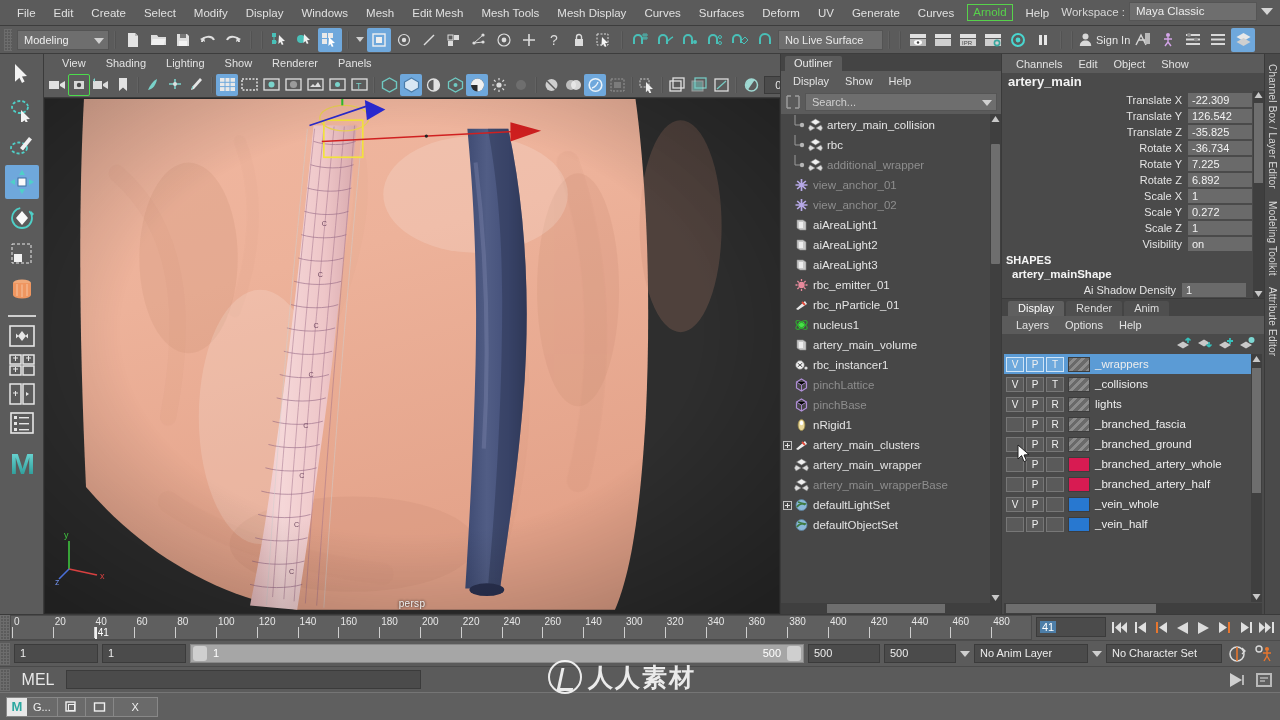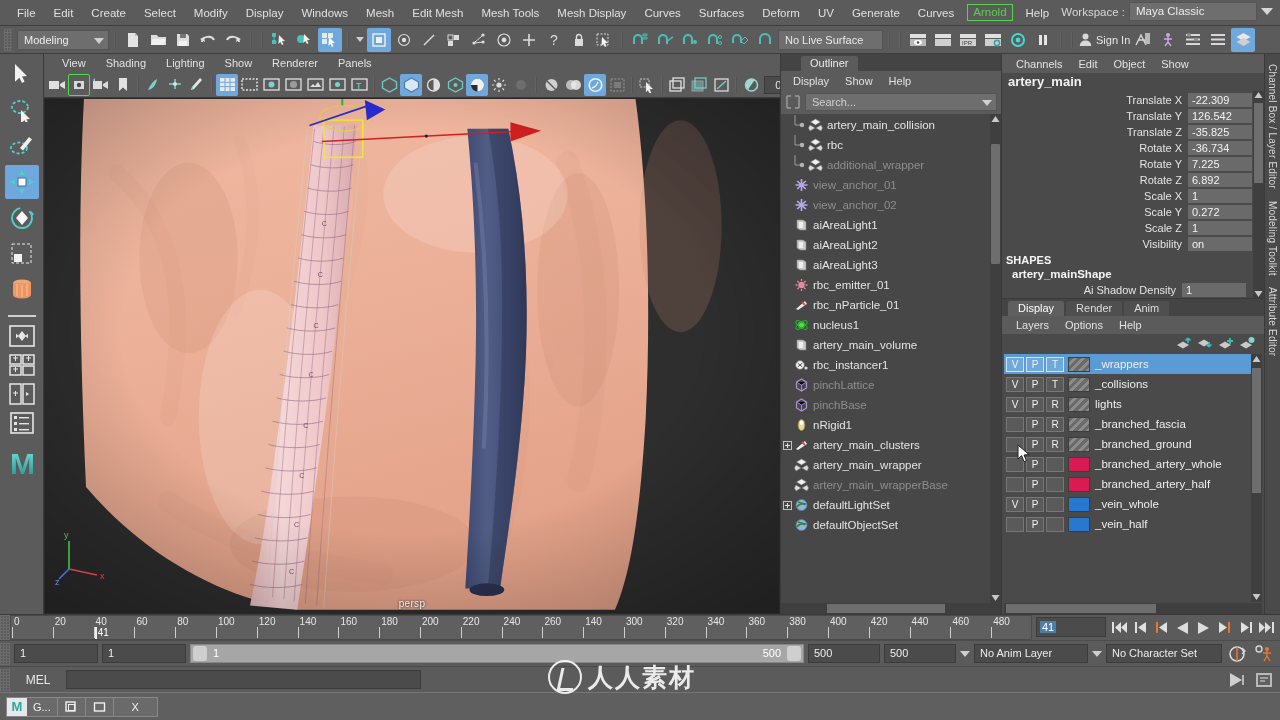--- a/index.html
+++ b/index.html
@@ -83,21 +83,21 @@
   .vp-label { position:absolute; bottom:4px; left:50%; transform:translateX(-50%);
               font-size:10px; color:#f0f0f0; text-shadow:0 0 3px #000; letter-spacing:.3px;}
   .axis { position:absolute; left:10px; bottom:26px; width:60px;height:60px;}
 
   
   .rightcol { width:500px; flex:none; display:flex; min-width:0;}
   .outliner { width:222px; flex:none; background:#474747; display:flex; flex-direction:column;
               border-left:1px solid #3a3a3a; border-right:1px solid #3a3a3a;}
   .ol-tabrow { height:17px; background:#444; display:flex; align-items:flex-end; flex:none;}
   .ol-tab { background:#5b5b5b; padding:1px 9px 2px 9px; font-size:11px; color:#eaeaea;
-            border-radius:2px 2px 0 0; margin-left:20px;}
+            border-radius:2px 2px 0 0; margin-left:4px;}
   .ol-menus { height:19px; background:#5b5b5b; display:flex; align-items:center; padding-left:4px; flex:none;}
   .ol-menus span { padding:0 8px; font-size:11px; color:#e2e2e2;}
   .ol-searchrow { height:24px; background:#5b5b5b; display:flex; align-items:center; gap:4px;
                   padding:0 4px; flex:none;}
   .ol-searchicon { width:16px;height:16px;flex:none;}
   .ol-search { flex:1; height:18px; background:#6e6e6e; border:1px solid #555; color:#cfcfcf;
                font-size:11px; line-height:16px; padding-left:6px; position:relative;}
   .ol-search .car { position:absolute; right:4px; top:6px; width:0;height:0;
        border-left:5px solid transparent;border-right:5px solid transparent;border-top:6px solid #d0d0d0;}
   .ol-list { flex:1; overflow:hidden; background:#474747; position:relative; padding-top:1px;}
@@ -185,21 +185,21 @@
   .rangebar .rb { position:absolute; right:22px; top:2px; font-size:11px; color:#fff;}
   .rk { position:absolute; width:14px; height:15px; background:#cfcfcf; border-radius:3px; top:1px;}
   .sel-sm { height:19px; background:#4b4b4b; border:1px solid #3b3b3b; color:#ececec; font-size:11px;
             line-height:17px; padding-left:5px; flex:none; position:relative;}
   .drop-car { width:0;height:0;border-left:5px solid transparent;border-right:5px solid transparent;
               border-top:6px solid #cfcfcf; flex:none;}
 
   
   .melrow { height:26px; background:#5b5b5b; display:flex; align-items:center; flex:none; gap:4px;
             border-top:1px solid #4a4a4a; position:relative;}
-  .mel-lbl { width:48px; text-align:center; font-size:12px; color:#e8e8e8; flex:none;}
+  .mel-lbl { width:48px; text-align:center; font-size:16px; color:#e8e8e8; flex:none;}
   .mel-in { width:355px; height:19px; background:#4b4b4b; border:1px solid #3b3b3b; flex:none;}
   .mel-rest { flex:1; height:19px;}
 
   
   .taskbar { height:28px; background:#5f5f5f; display:flex; align-items:center; flex:none;
              border-top:1px solid #757575; padding-left:6px;}
   .tb-item { height:20px; border:1px solid #888; background:#6a6a6a; display:flex; align-items:center;
              gap:0px; }
   .tb-micon { width:20px; height:18px; display:flex; align-items:center; justify-content:center;
               background:#e8e8e8; font-weight:bold; color:#2ca8a0; font-size:13px;}

